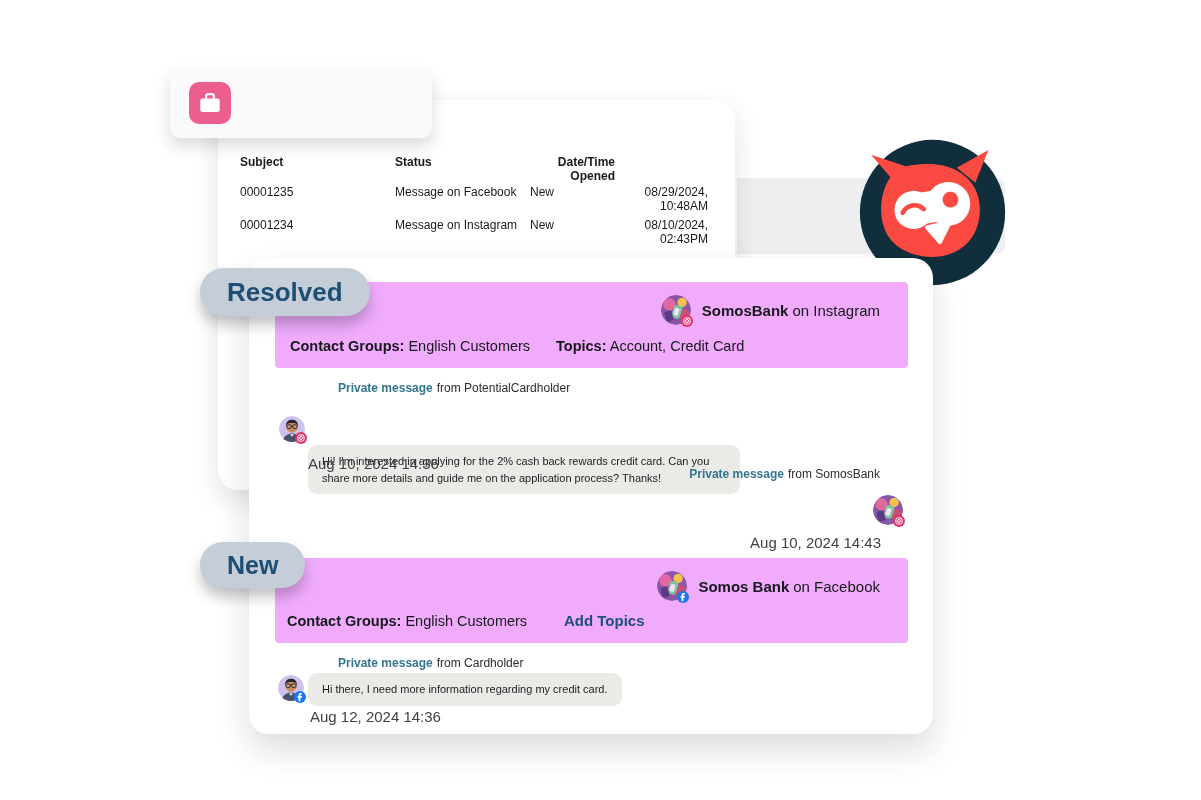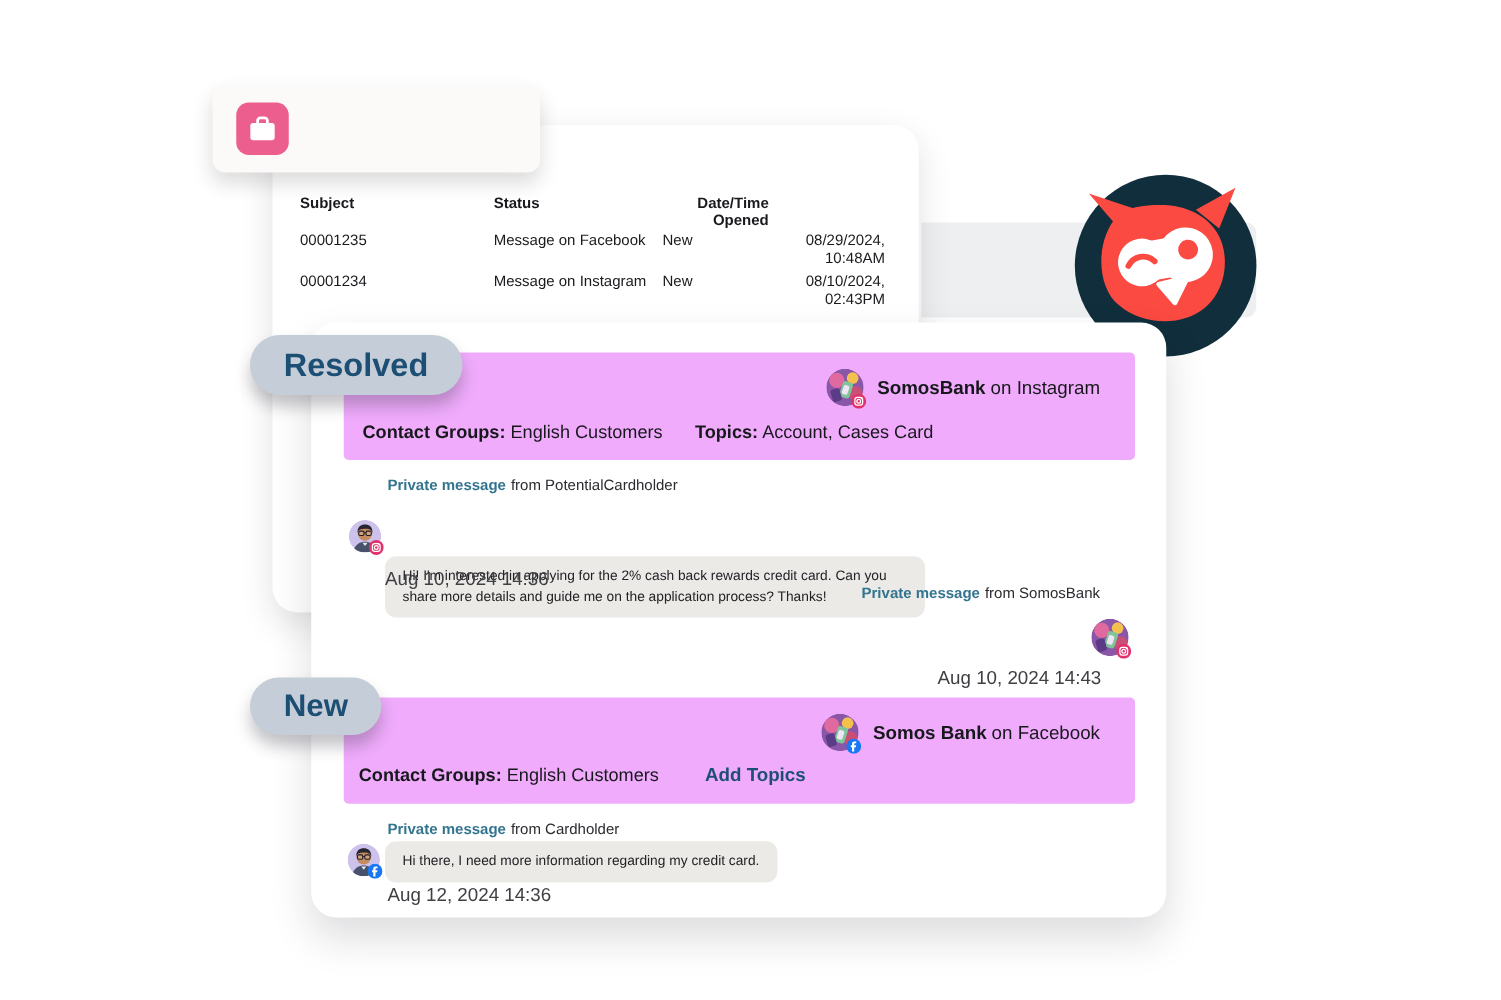--- a/index.html
+++ b/index.html
@@ -42,21 +42,21 @@
   .strip-fb { top:300px; height:85px; }
   .name-row { position:absolute; right:28px; top:13px; display:flex; align-items:center; gap:11px; }
   .name-txt { font-size:15px; color:#17181c; white-space:nowrap; }
   .name-txt b { font-weight:bold; }
   .name-txt .suffix { margin-left:4px; font-weight:normal; }
   .meta { position:absolute; font-size:14.5px; white-space:nowrap; color:#17181c; }
   .meta b { font-weight:bold; }
   .add-topics { position:absolute; left:289px; top:54px; font-size:15px; font-weight:bold;
                 color:#1d4e74; white-space:nowrap; cursor:pointer; }
 
-  .msg-label { position:absolute; font-size:12px; white-space:nowrap; color:#2b2b30; }
+  .msg-label { position:absolute; font-size:12px; white-space:nowrap; color:#2b2b30;margin-left:28px; }
   .msg-label .pm { color:#33758f; font-weight:bold; margin-right:4px; }
   .bubble { position:absolute; background:#eceae7; border-radius:9px; padding:8px 14px;
             font-size:11px; line-height:1.5; color:#222226; }
   .bubble-blue { background:#dee6ec; }
   .ts { position:absolute; font-size:15px; color:#3f3f44; white-space:nowrap; }
 
   
   .avatar { position:absolute; }
   .avatar svg.face { width:100%; height:100%; display:block; }
   .av-26 { width:26px; height:26px; }
@@ -175,21 +175,21 @@
           <svg class="face" viewBox="0 0 32 32">
               <use href="#brand-face"></use>
             </svg>
           <svg class="net-badge" viewBox="0 0 12 12">
               <use href="#ig-badge-def"></use>
             </svg>
         </span>
         <span class="name-txt"><b>SomosBank</b><span class="suffix">on Instagram</span></span>
       </div>
       <div class="meta" style="left:15px; top:56px;"><b>Contact Groups:</b> <span>English Customers</span></div>
-      <div class="meta" style="left:281px; top:56px;"><b>Topics:</b> <span>Account, Cases Card</span></div>
+      <div class="meta" style="left:281px; top:56px;"><b>Topics:</b> <span>Account, Credit Card</span></div>
     </div>
 
     <div class="msg-label" style="left:61px; top:123px;"><span class="pm">Private message</span><span>from PotentialCardholder</span></div>
     <span class="avatar av-26" style="left:30px; top:158px;">
       <svg class="face" viewBox="0 0 32 32">
           <use href="#person-face"></use>
         </svg>
       <svg class="net-badge" viewBox="0 0 12 12">
           <use href="#ig-badge-def"></use>
         </svg>

